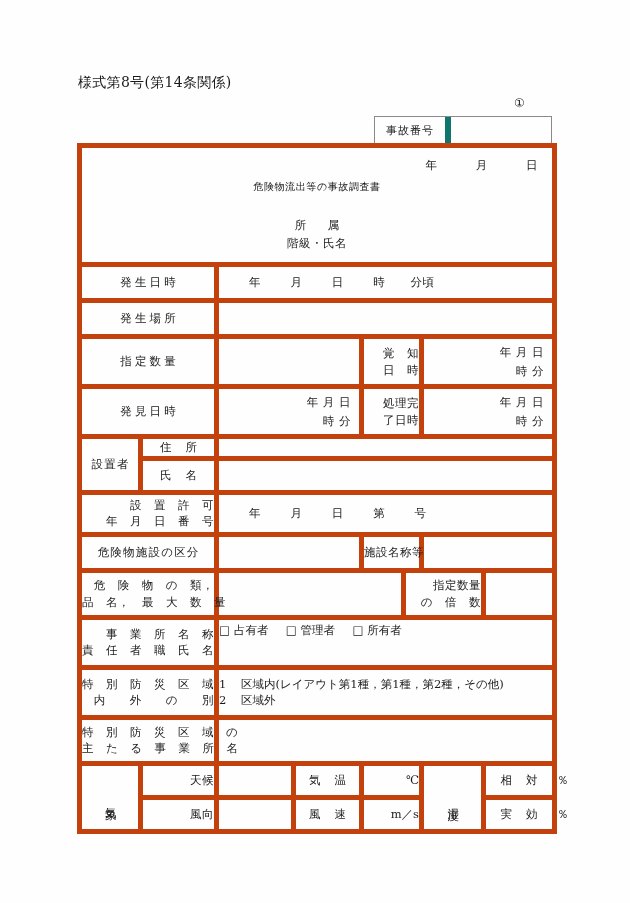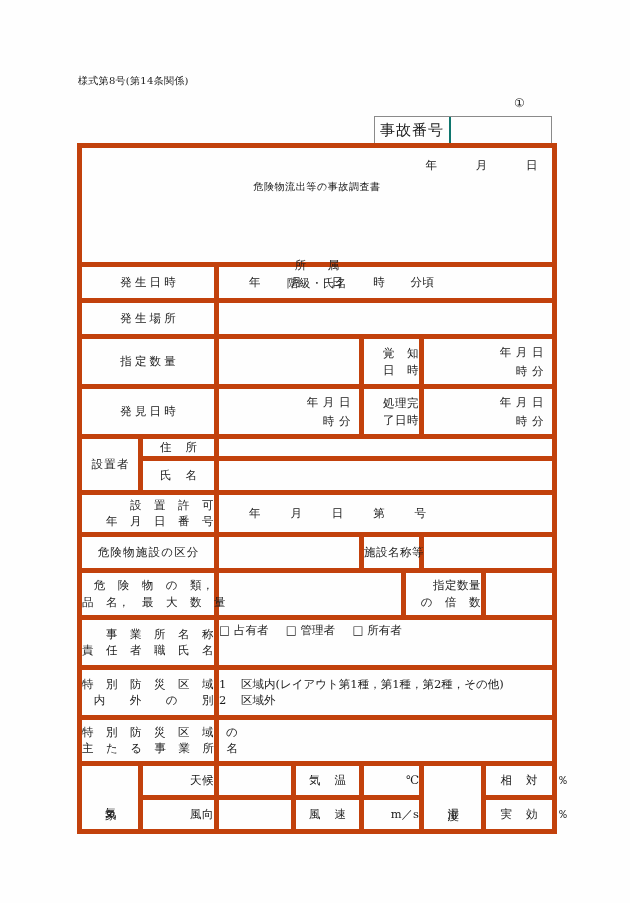--- a/index.html
+++ b/index.html
@@ -20,21 +20,21 @@
     position: absolute;
     left: 0; top: 0;
     width: 630px;
     height: 903px;
     background: #fefefe;
   }
   .form-no {
     position: absolute;
     left: 78px;
     top: 74px;
-    font-size: 10px;
+    font-size: 14px;
     letter-spacing: 0.3px;
     white-space: nowrap;
   }
   .circle-mark {
     position: absolute;
     left: 514px;
     top: 97px;
     font-size: 12px;
     line-height: 1;
   }
@@ -46,26 +46,26 @@
     top: 116px;
     width: 178px;
     height: 27px;
     border: 1px solid #8a8a8a;
     border-bottom: none;
     box-sizing: border-box;
     display: flex;
   }
   .acc-no .lbl {
     width: 76px;
-    border-right: 2px solid #0f766e;
+    border-right: 6px solid #0f766e;
     box-sizing: border-box;
     display: flex;
     align-items: center;
     justify-content: center;
-    font-size: 15px;
+    font-size: 11px;
     letter-spacing: 1px;
   }
   .acc-no .val {
     flex: 1;
   }
 
   
   table.main {
     position: absolute;
     left: 77px;
@@ -126,21 +126,21 @@
     letter-spacing: 0.6px;
   }
   .attribution {
     position: absolute;
     left: 0; right: 0;
     top: 69px;
     text-align: center;
     font-size: 11.5px;
     line-height: 1.55;
   }
-  .attribution .r1 { letter-spacing: 5px; text-indent: 5px; margin-top: 40px; }
+  .attribution .r1 { letter-spacing: 5px; text-indent: 5px; }
   .attribution .r2 { letter-spacing: 0.5px; }
 
   
   .daterun {
     font-size: 11.5px;
     white-space: nowrap;
     letter-spacing: 0.5px;
     font-family: Liberation Serif, serif;
   }
   .daterun i { font-style: normal; display: inline-block; }

